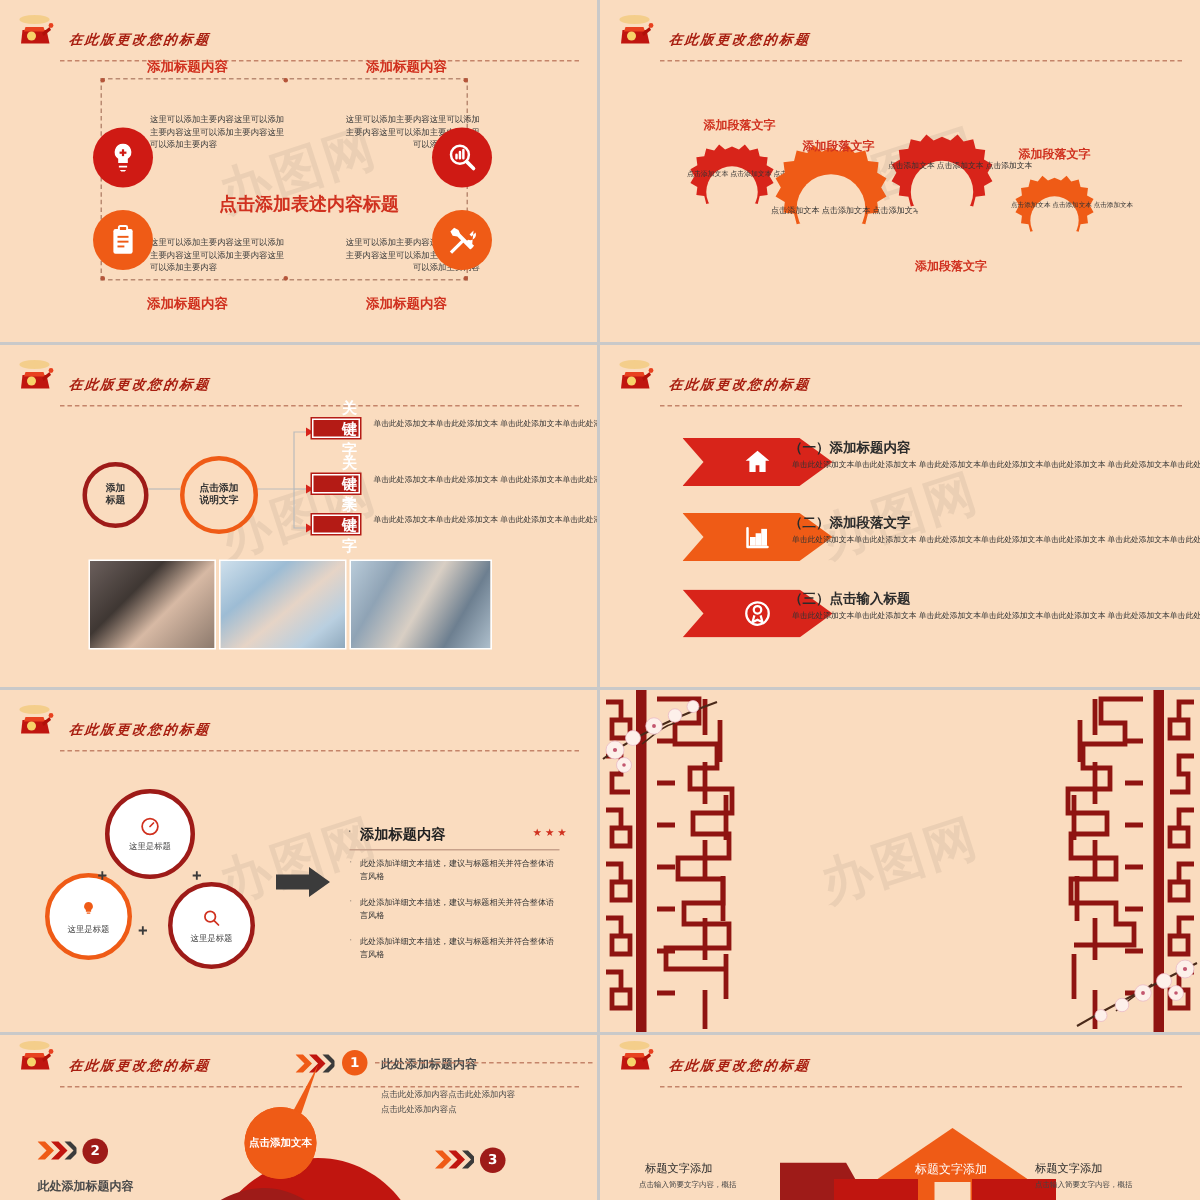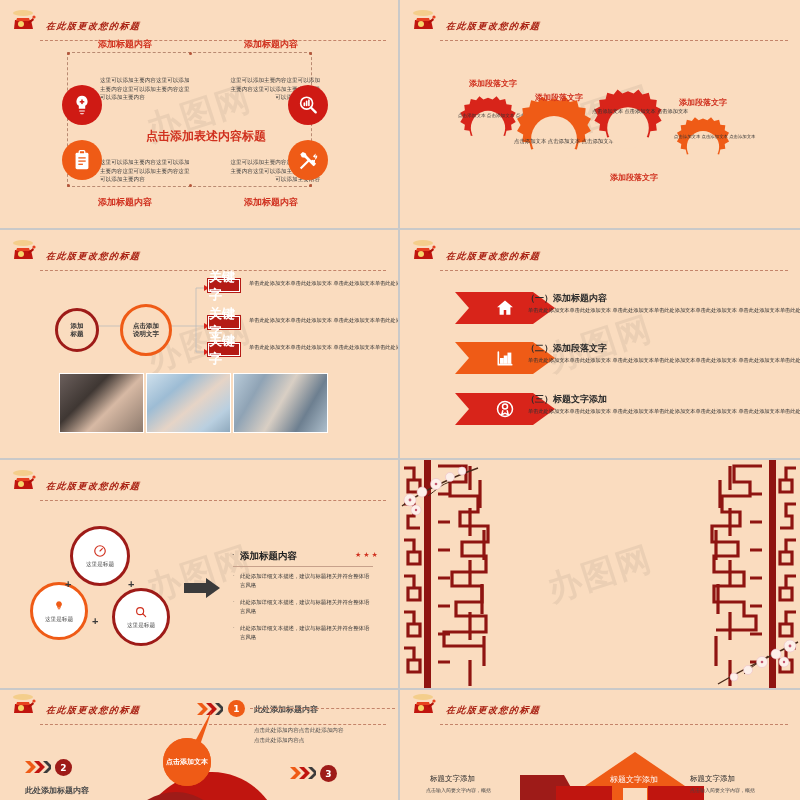--- a/index.html
+++ b/index.html
@@ -83,23 +83,23 @@
     position:absolute;text-align:center;font-size:4.6px;line-height:1.5;color:#333;
     white-space:nowrap;
   }
   
   .ring{
     position:absolute;border-radius:50%;background:#fadcbf;
     display:flex;align-items:center;justify-content:center;
     text-align:center;font-size:6.5px;line-height:1.25;color:#333;font-weight:bold;
   }
   .kw{
-    position:absolute;background:#b41b15;color:#fff;font-size:13px;font-weight:bold;
+    position:absolute;background:#b41b15;color:#fff;font-size:10px;font-weight:bold;
     display:flex;align-items:center;justify-content:center;
-    border:1px solid #fff; box-shadow:0 0 0 1px #b41b15;
+    border:1px solid #fff; box-shadow:0 0 0 1px #b41b15;padding-left:19px;
   }
   .kw-desc{
     position:absolute;font-size:5.2px;line-height:1.7;color:#333;white-space:nowrap;
   }
   .photo{
     position:absolute;height:60px;border:1.5px solid #fff;
   }
   .ph1{background:linear-gradient(135deg,#6b5f5c 0%,#3f3733 35%,#d7b9a4 60%,#8d7a6d 100%);}
   .ph2{background:linear-gradient(140deg,#cfe0ec 0%,#9dbcd4 30%,#e6d4c6 55%,#b9cfe0 80%,#8fa9bd 100%);}
   .ph3{background:linear-gradient(120deg,#b9cbd9 0%,#8fa3b5 25%,#d9cfc4 50%,#6d7f90 75%,#aebfcc 100%);}
@@ -363,21 +363,21 @@
     <div class="b-desc" style="left:128px;top:126px">单击此处添加文本单击此处添加文本 单击此处添加文本单击此处添加文本单击此处添加文本
 单击此处添加文本单击此处添加文本单击此处添加文本 单击此处添加文本单击此处添加文本</div>
 
     <div class="banner" style="left:55px;top:163px;background:#d8241a">
       <svg width="20" height="20" viewBox="0 0 24 24" fill="none" stroke="#fff" stroke-width="1.8">
           <circle cx="12" cy="12" r="9"></circle>
           <circle cx="12" cy="9" r="3"></circle>
           <path d="M9.5 13.5L8 19l4-2 4 2-1.5-5.5" stroke-linejoin="round"></path>
         </svg>
     </div>
-    <div class="b-title" style="left:126px;top:163px">（三）标题文字添加</div>
+    <div class="b-title" style="left:126px;top:163px">（三）点击输入标题</div>
     <div class="b-desc" style="left:128px;top:177px">单击此处添加文本单击此处添加文本 单击此处添加文本单击此处添加文本单击此处添加文本
 单击此处添加文本单击此处添加文本单击此处添加文本 单击此处添加文本单击此处添加文本</div>
   </div>
 
   <div class="slide">
     <div class="wm">办图网</div>
     <div class="hdr">
       <svg class="hdr-badge" viewBox="0 0 30 32">
         <ellipse cx="13" cy="5" rx="10" ry="3" fill="#f2c97a" opacity=".75"></ellipse>
         <path d="M5 12h16l2 9H4z" fill="#c0150f"></path>

